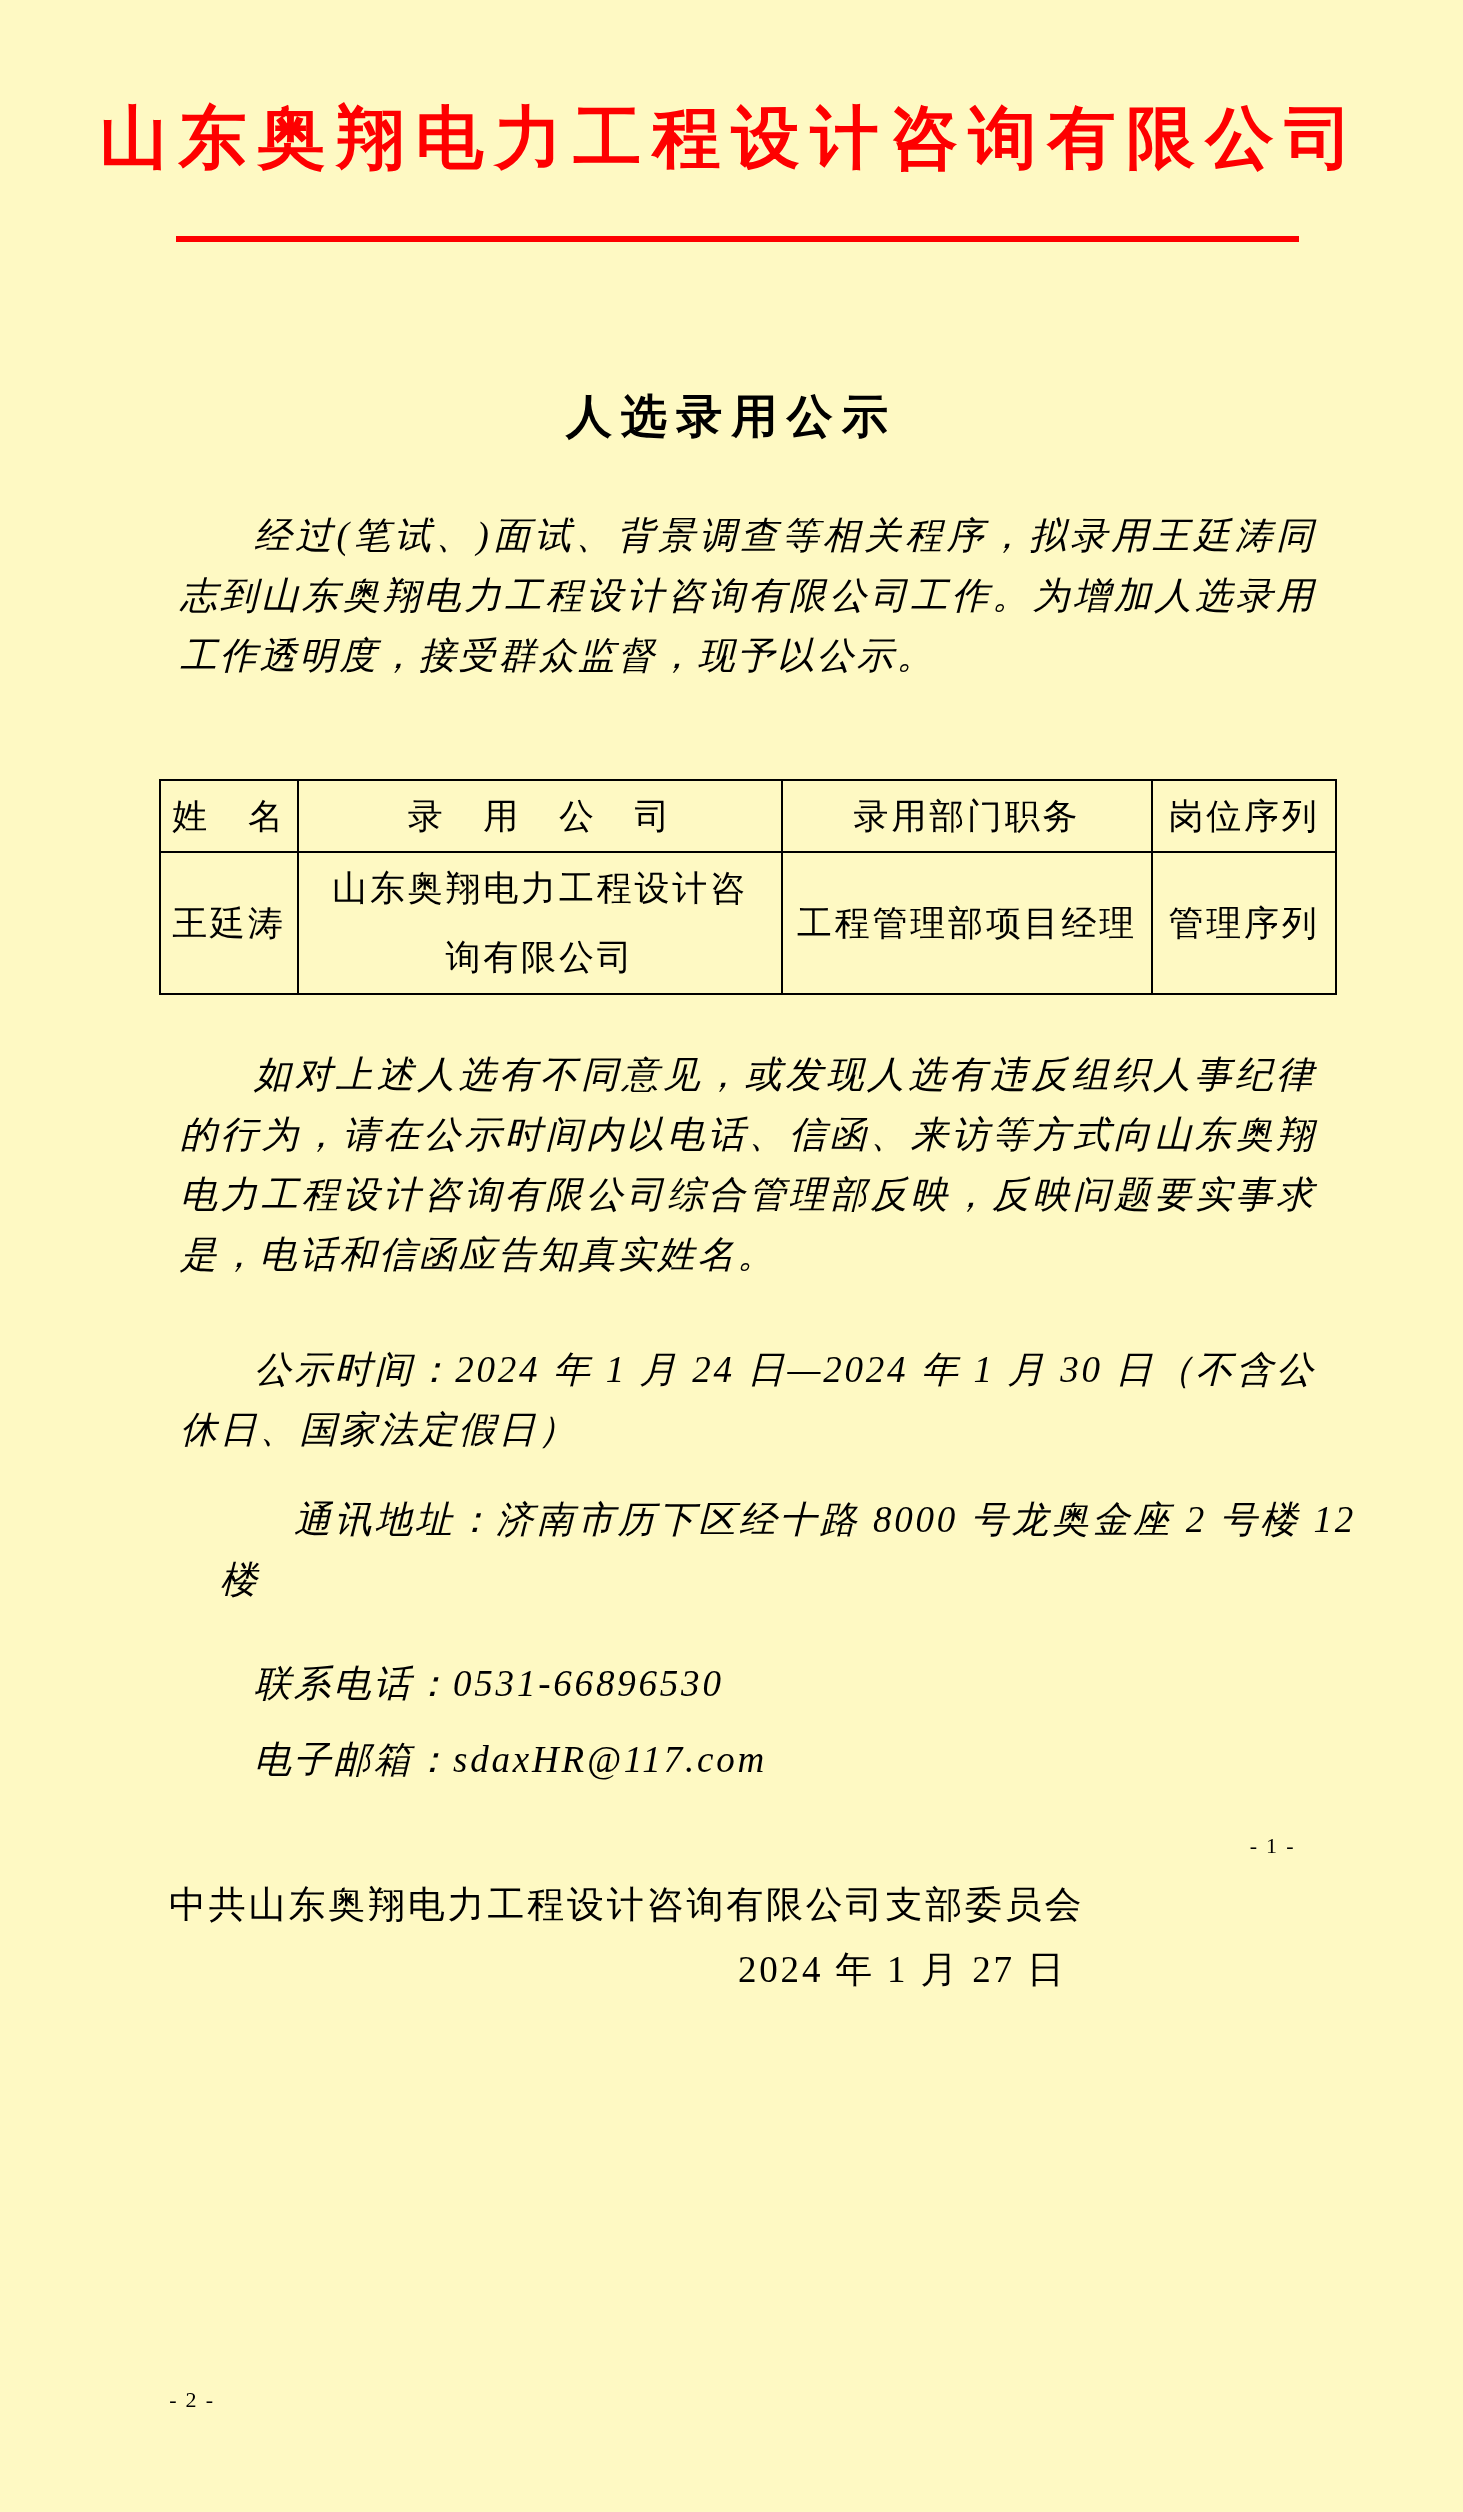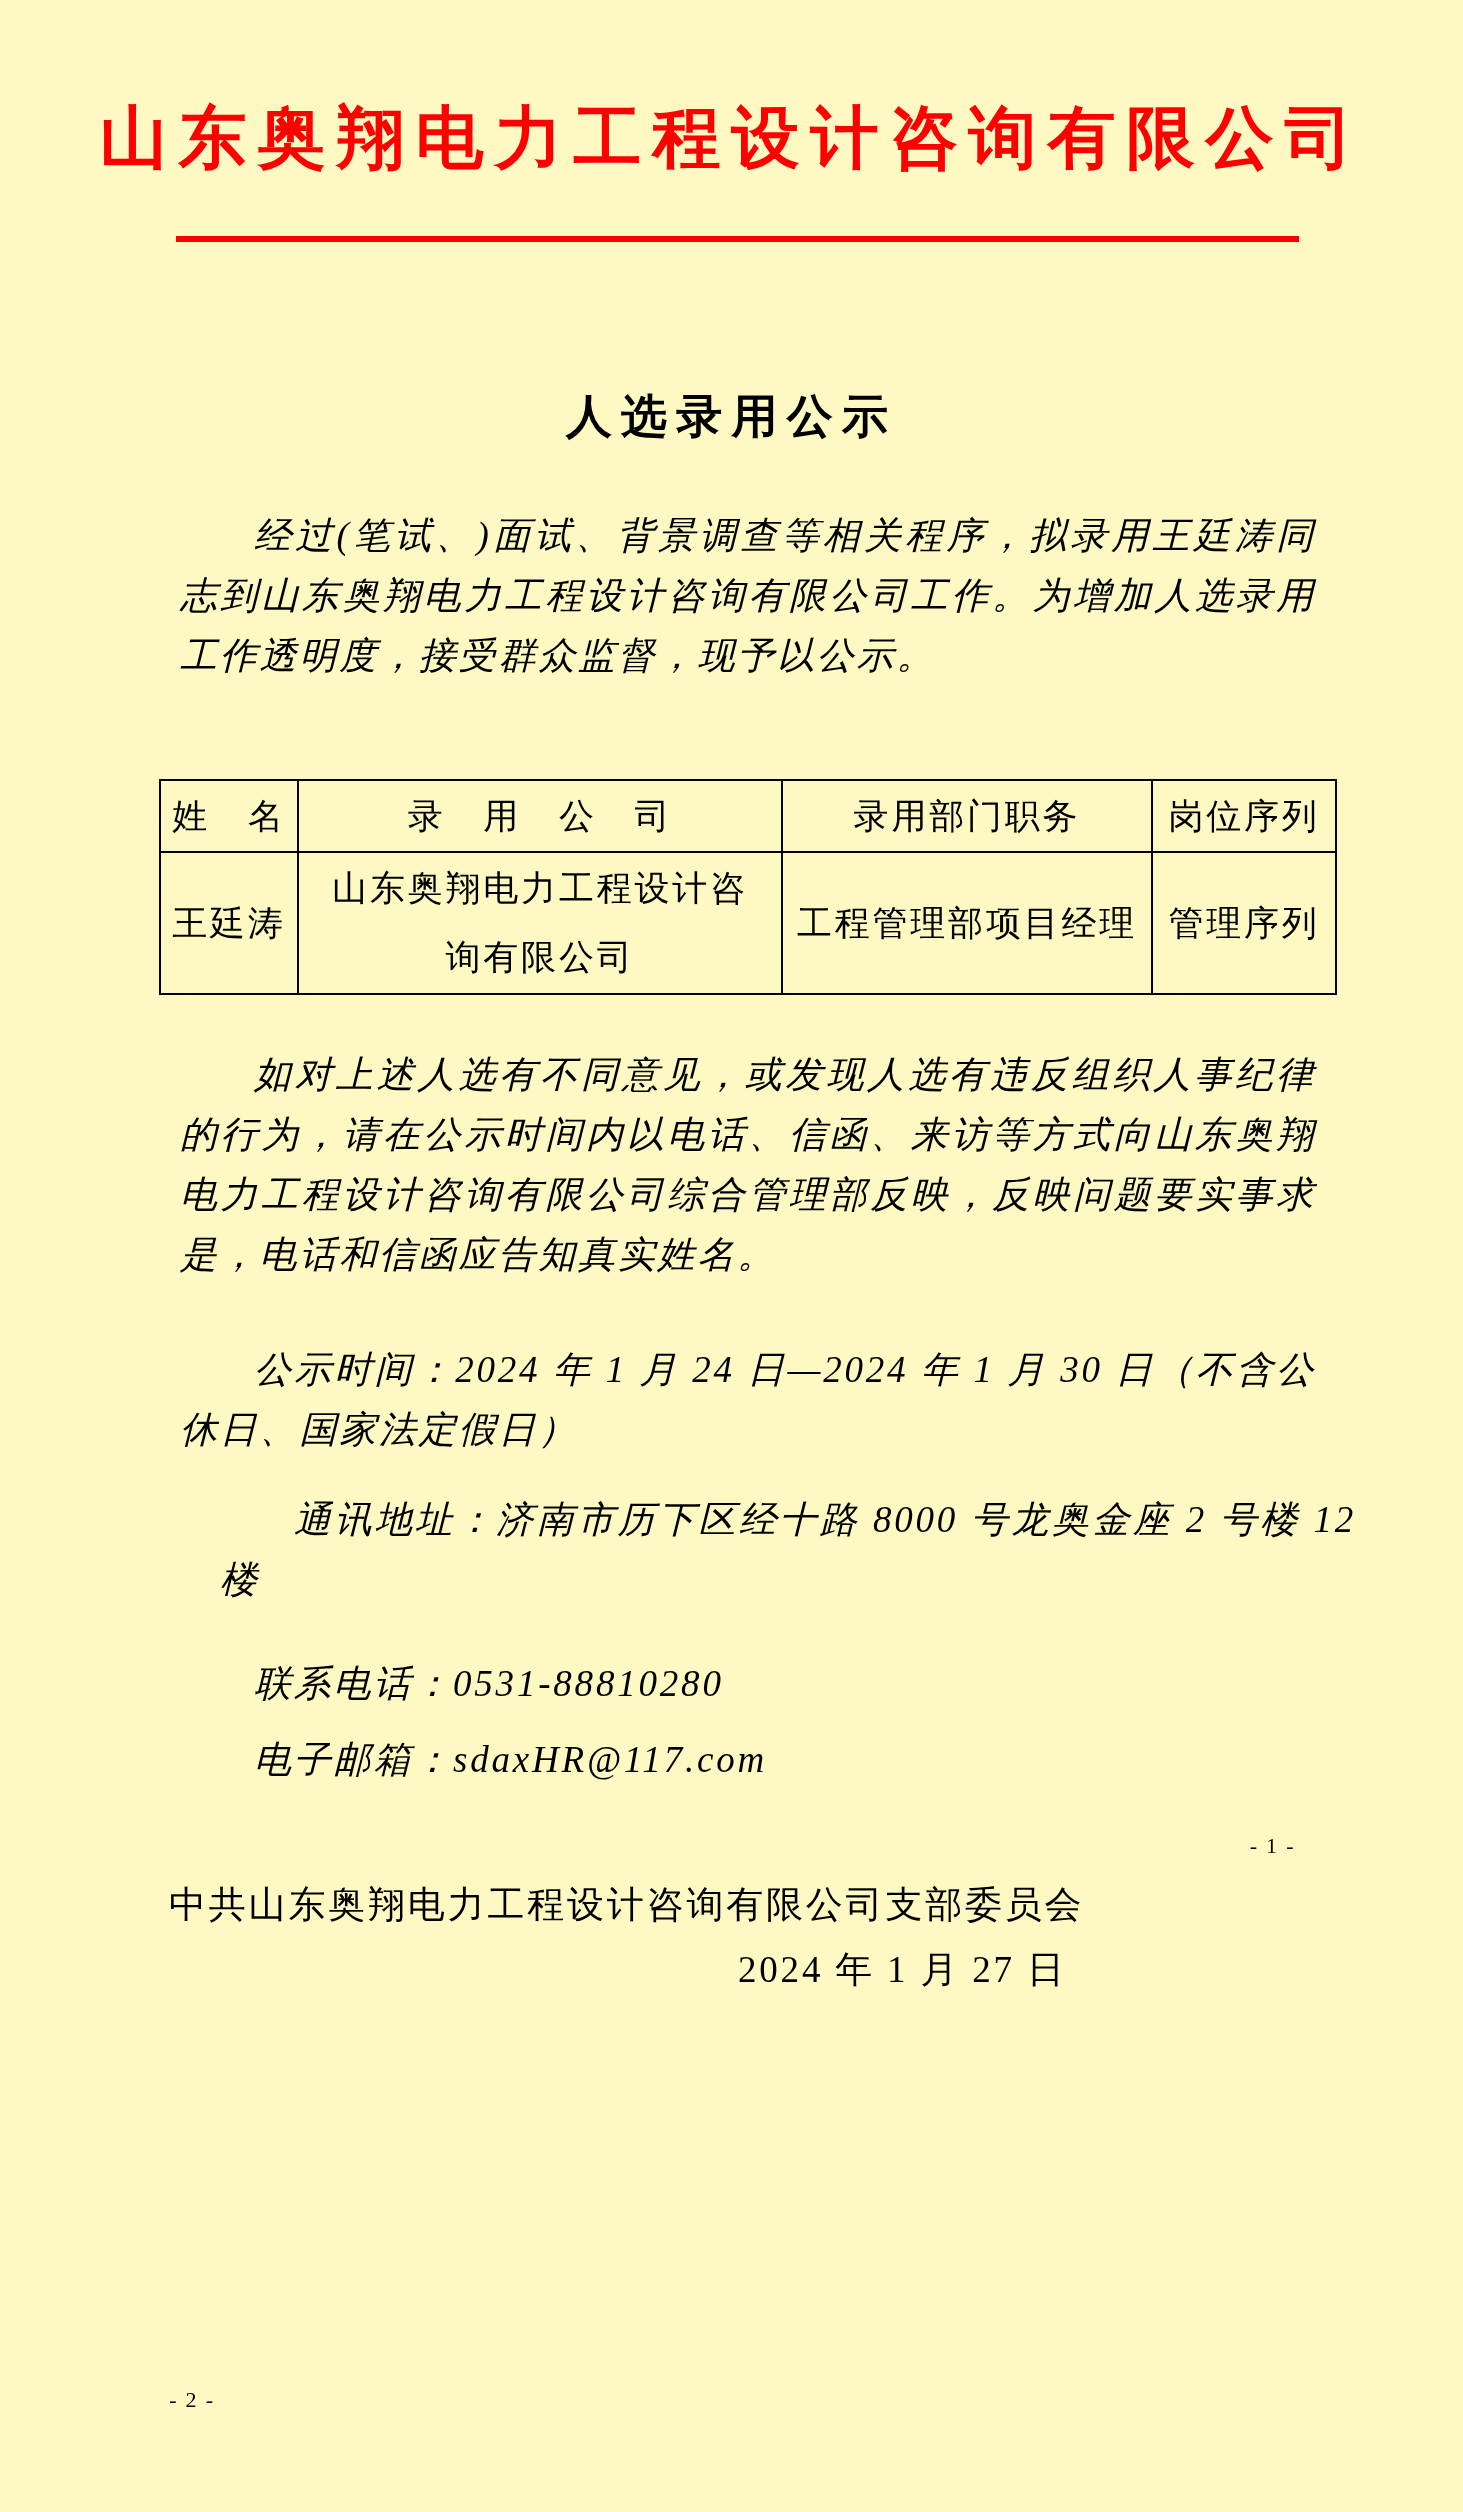--- a/index.html
+++ b/index.html
@@ -154,21 +154,21 @@
       </tr>
     </tbody>
   </table>
 
   <div class="para p2">如对上述人选有不同意见，或发现人选有违反组织人事纪律的行为，请在公示时间内以电话、信函、来访等方式向山东奥翔电力工程设计咨询有限公司综合管理部反映，反映问题要实事求是，电话和信函应告知真实姓名。</div>
 
   <div class="para p3">公示时间：2024 年 1 月 24 日—2024 年 1 月 30 日（不含公休日、国家法定假日）</div>
 
   <div class="para p4">通讯地址：济南市历下区经十路 8000 号龙奥金座 2 号楼 12 楼</div>
 
-  <div class="para p5">联系电话：0531-88810280</div>
+  <div class="para p5">联系电话：0531-66896530</div>
 
   <div class="para p6">电子邮箱：sdaxHR@117.com</div>
 
   <div class="pagenum pg1">- 1 -</div>
 
   <div class="sig-org">中共山东奥翔电力工程设计咨询有限公司支部委员会</div>
 
   <div class="sig-date">2024 年 1 月 27 日</div>
 
   <div class="pagenum pg2">- 2 -</div>

